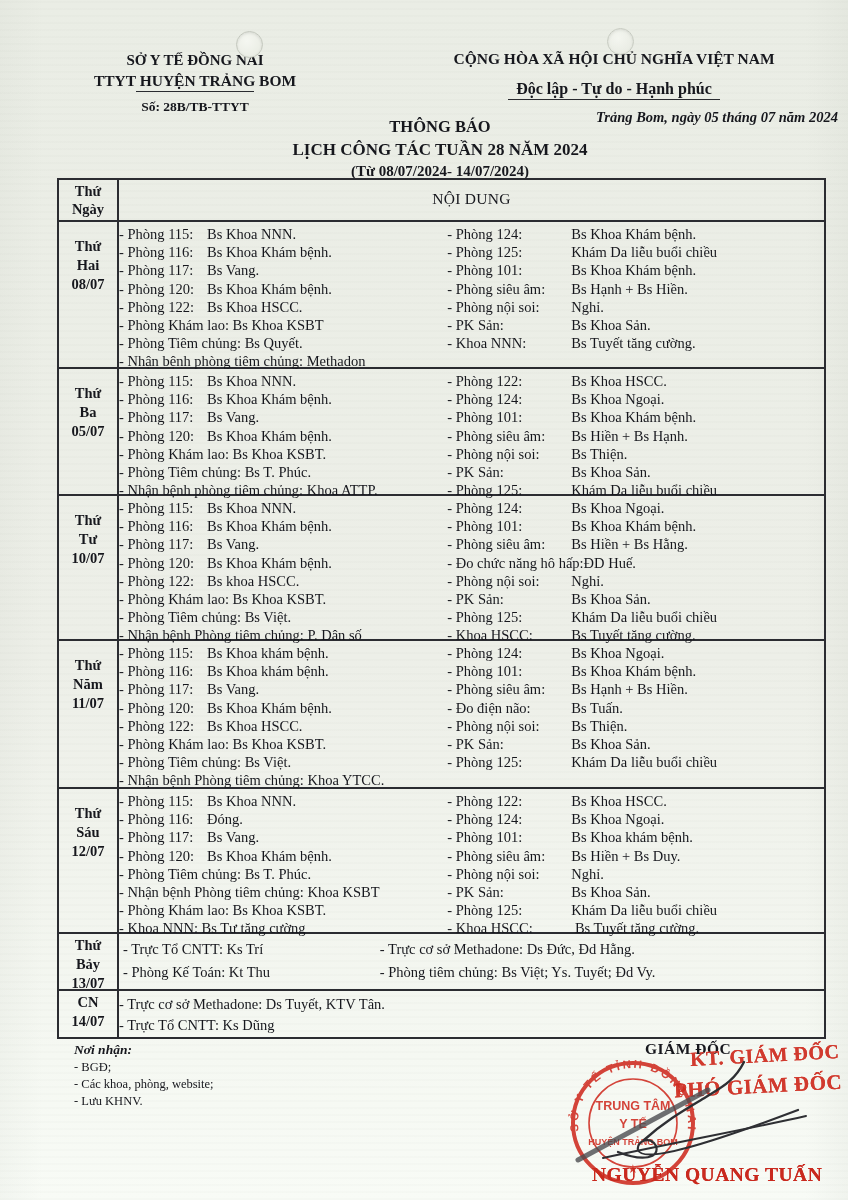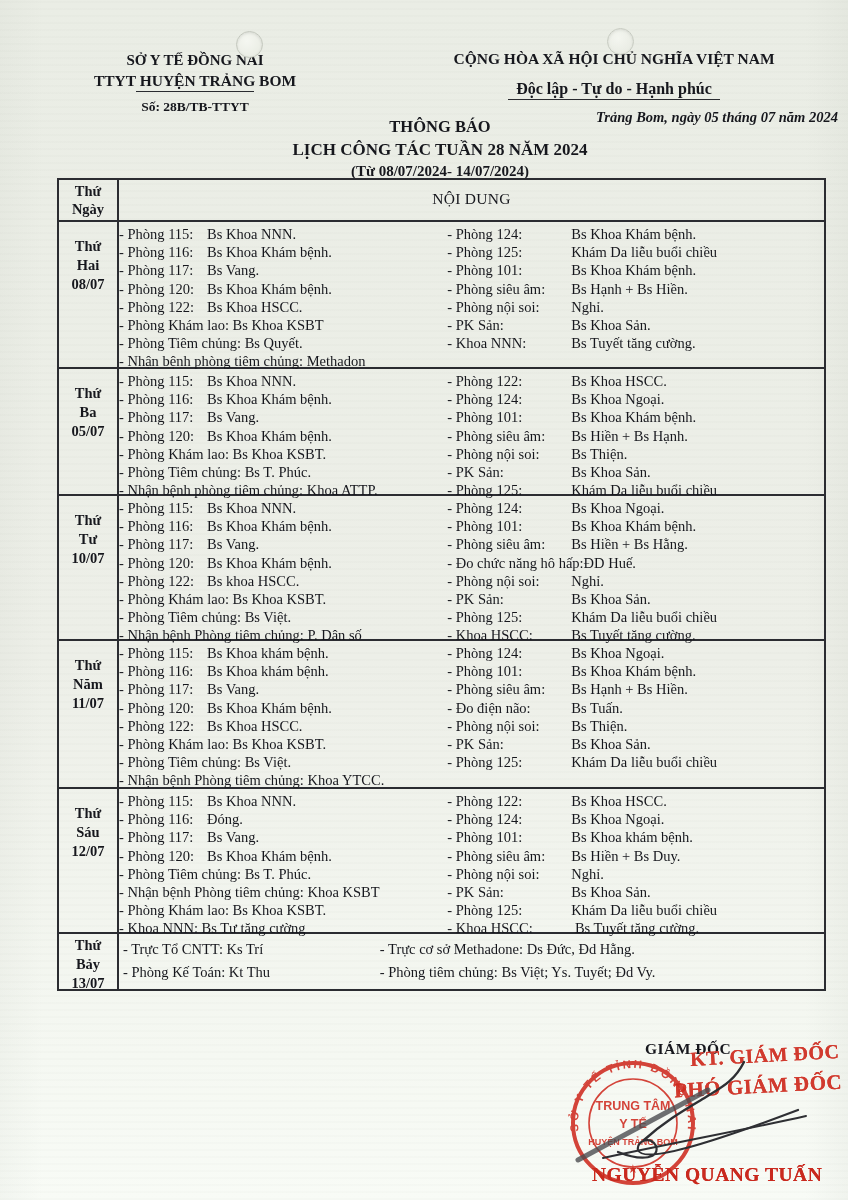--- a/index.html
+++ b/index.html
@@ -279,23 +279,44 @@
               <div class="line">- Trực Tổ CNTT: Ks Trí</div>
               <div class="line">- Phòng Kế Toán: Kt Thu</div>
             </div>
       <div class="half half-left">
               <div class="line">- Trực cơ sở Methadone: Ds Đức, Đd Hằng.</div>
               <div class="line">- Phòng tiêm chủng: Bs Việt; Ys. Tuyết; Đd Vy.</div>
             </div>
     </div>
   </div>
 
+  <div class="row r6">
+    <div class="day-cell">
+            <div>CN</div>
+            <div>14/07</div>
+          </div>
+    <div class="content-cell">
+      <div class="half half-left">
+              <div class="line">- Trực cơ sở Methadone: Ds Tuyết, KTV Tân.</div>
+              <div class="line">- Trực Tổ CNTT: Ks Dũng</div>
+            </div>
+
+    </div>
+  </div>
 </div>
   </div>
 
+  <div class="recipients">
+    <div class="rtitle">Nơi nhận:</div>
+    <div id="recipients">
+        <div>- BGĐ;</div>
+        <div>- Các khoa, phòng, website;</div>
+        <div>- Lưu KHNV.</div>
+      </div>
+  </div>
 
   <div class="director">GIÁM ĐỐC</div>
   <div class="red-line kt1">KT. GIÁM ĐỐC</div>
   <div class="red-line kt2">PHÓ GIÁM ĐỐC</div>
 
   <div class="stamp-wrap">
     <svg width="300" height="160" viewBox="0 0 300 160">
       <g opacity="0.88">
         <circle cx="85" cy="83" r="60" fill="none" stroke="#cf2b20" stroke-width="4"></circle>
         <circle cx="85" cy="83" r="44" fill="none" stroke="#cf2b20" stroke-width="1.6"></circle>

